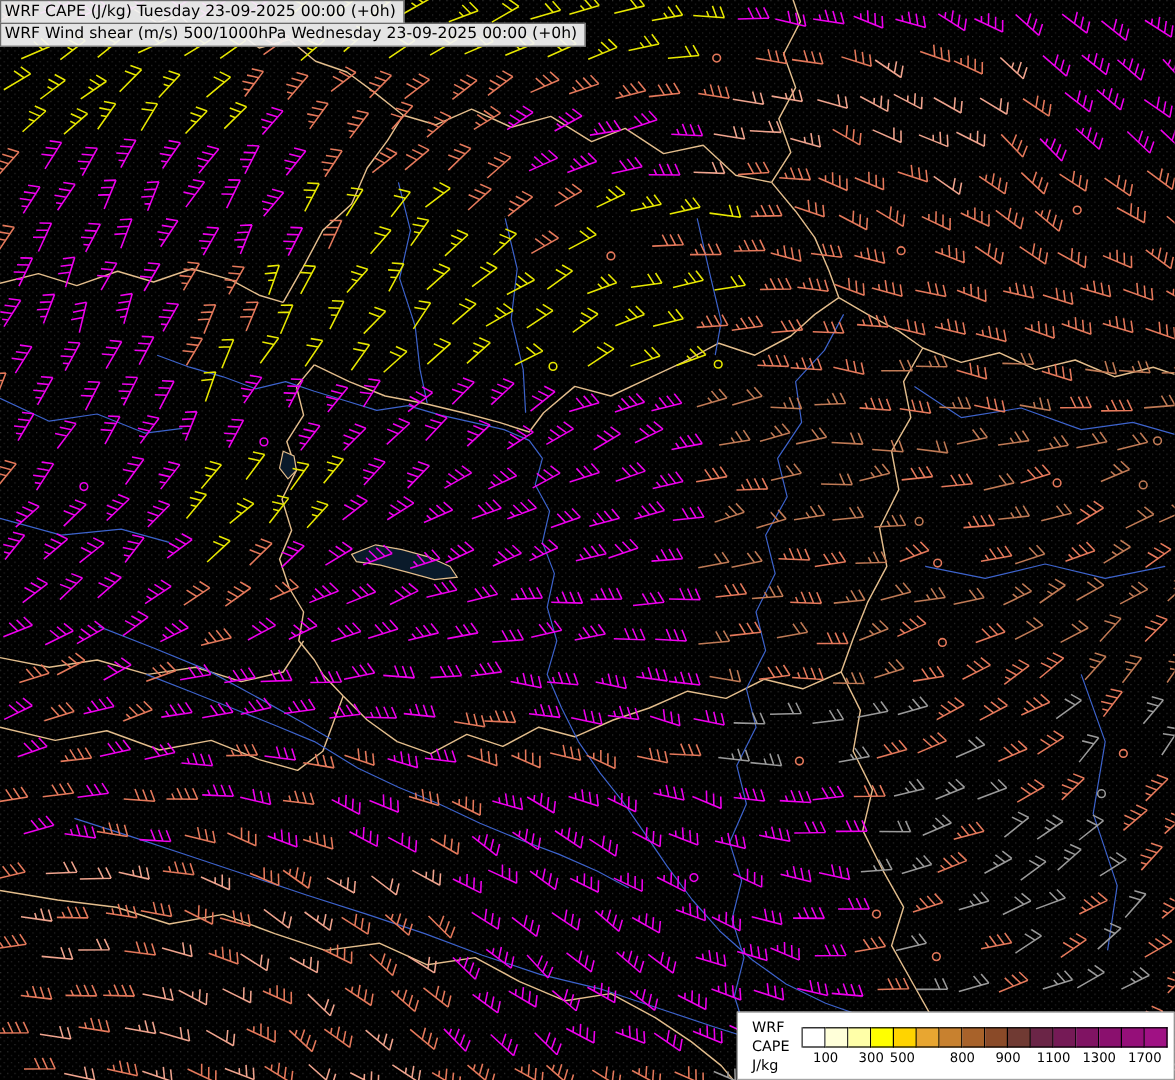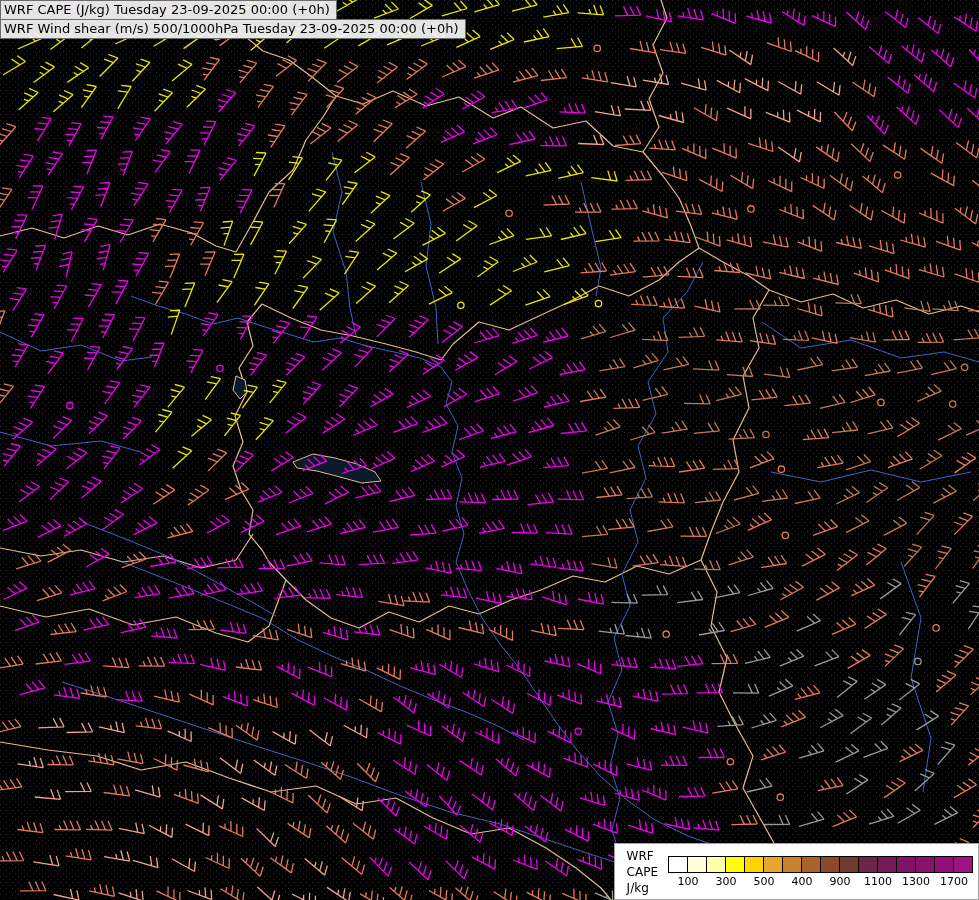--- a/index.html
+++ b/index.html
@@ -881,21 +881,21 @@
         <path d="M829.2,891.3L854.4,885.1M854.4,885.1L848.2,877.3M848.1,886.6L841.9,878.8M841.8,888.2L835.6,880.4M835.5,889.8L832.4,885.8" stroke="#e5795b"></path>
         <path d="M870.5,888.7L893.3,876.4M893.3,876.4L885.4,870.4M887.6,879.5L879.6,873.5M881.9,882.6L873.9,876.5" stroke="#e5795b"></path>
         <path d="M904.9,892.7L928.4,881.5M928.4,881.5L920.8,875.1M922.6,884.3L914.9,877.9M916.7,887.1L912.9,883.9" stroke="#9a9a9a"></path>
         <path d="M930.7,891.7L953.3,879.0M953.3,879.0L945.3,873.1M947.7,882.2L939.6,876.3" stroke="#9a9a9a"></path>
         <path d="M970.6,895.8L993.4,883.3M993.4,883.3L985.4,877.3M987.7,886.4L979.7,880.4M982.0,889.5L978.0,886.5" stroke="#9a9a9a"></path>
       </g>
     </svg>
 
   <div class="hdr">
     <div class="line">WRF CAPE (J/kg) Tuesday 23-09-2025 00:00 (+0h)</div>
-    <div class="line">WRF Wind shear (m/s) 500/1000hPa Tuesday 23-09-2025 00:00 (+0h)</div>
+    <div class="line">WRF Wind shear (m/s) 500/1000hPa Wednesday 23-09-2025 00:00 (+0h)</div>
   </div>
 
   <div class="legend">
     <div class="labels">
       <span>WRF</span>
       <span>CAPE</span>
       <span>J/kg</span>
     </div>
     <div class="barcol">
       <div class="cells" id="legend-cells">
@@ -912,22 +912,22 @@
           <div class="cell" style="background: rgb(107, 37, 71);"></div>
           <div class="cell" style="background: rgb(117, 26, 86);"></div>
           <div class="cell" style="background: rgb(128, 19, 99);"></div>
           <div class="cell" style="background: rgb(138, 16, 110);"></div>
           <div class="cell" style="background: rgb(149, 15, 121);"></div>
           <div class="cell" style="background: rgb(160, 17, 132);"></div>
         </div>
       <div class="ticks" id="legend-ticks">
           <span class="tick" style="left: 20px;">100</span>
           <span class="tick" style="left: 58px;">300</span>
-          <span class="tick" style="left: 96px;">500</span>
-          <span class="tick" style="left: 134px;">400</span>
+          <span class="tick" style="left: 84px;">500</span>
+          <span class="tick" style="left: 134px;">800</span>
           <span class="tick" style="left: 172px;">900</span>
           <span class="tick" style="left: 210px;">1100</span>
           <span class="tick" style="left: 248px;">1300</span>
           <span class="tick" style="left: 286px;">1700</span>
         </div>
     </div>
   </div>
 
 </div>
 

